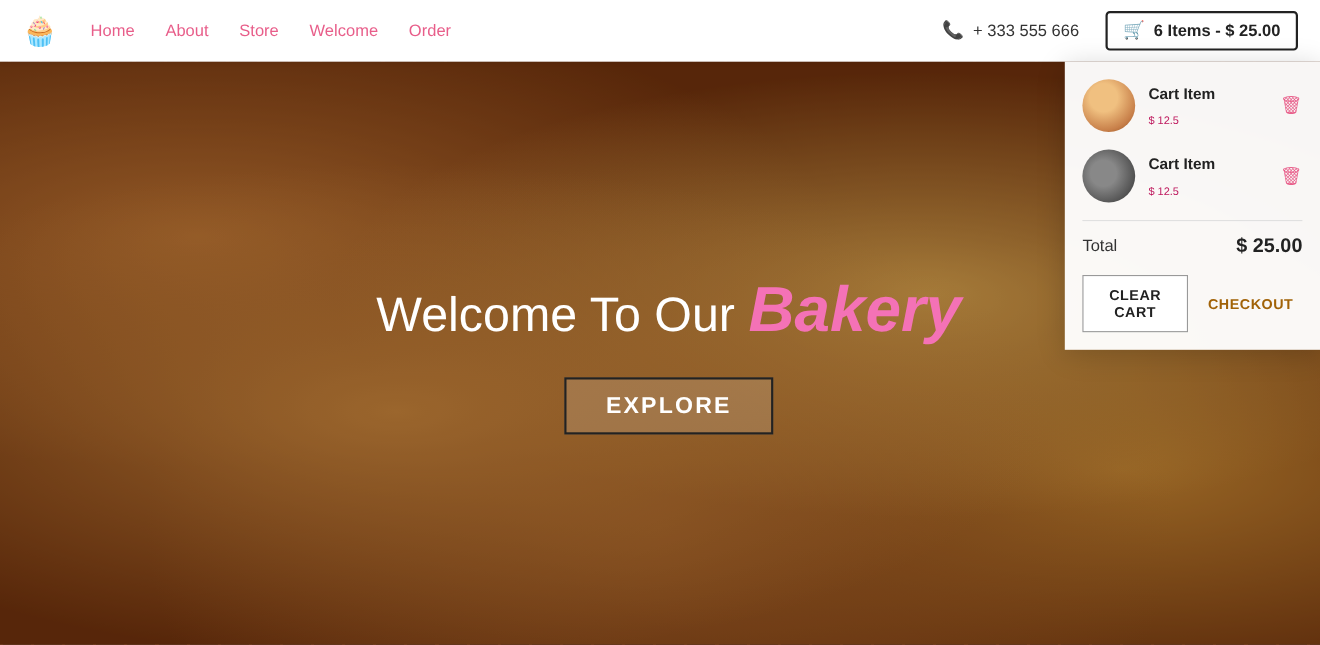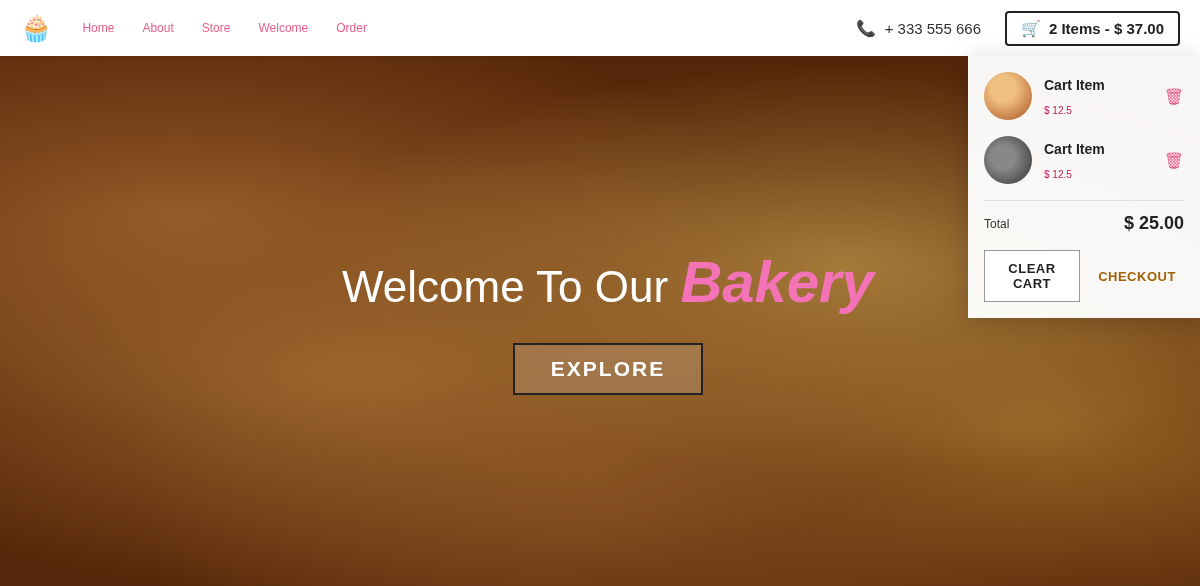--- a/index.html
+++ b/index.html
@@ -22,21 +22,21 @@
       margin-right: 30px;
     }
     .nav-links {
       display: flex;
       gap: 28px;
       flex: 1;
     }
     .nav-link {
       color: #e85e8a;
       text-decoration: none;
-      font-size: 12px;
+      font-size: 15px;
       font-weight: 500;
       cursor: pointer;
     }
     .nav-phone {
       display: flex;
       align-items: center;
       gap: 8px;
       color: #333;
       font-size: 15px;
       margin-right: 24px;
@@ -174,21 +174,21 @@
       border-top: 1px solid #e0e0e0;
       margin: 8px 0 12px;
     }
     .cart-total-row {
       display: flex;
       justify-content: space-between;
       align-items: center;
       margin-bottom: 16px;
     }
     .cart-total-label {
-      font-size: 12px;
+      font-size: 15px;
       color: #333;
       font-weight: 500;
     }
     .cart-total-value {
       font-size: 18px;
       font-weight: 700;
       color: #222;
     }
     .cart-actions {
       display: flex;
@@ -230,21 +230,21 @@
     <a class="nav-link">Store</a>
     <a class="nav-link">Welcome</a>
     <a class="nav-link">Order</a>
   </div>
   <div class="nav-phone">
     <span class="phone-icon">📞</span>
     <span>+ 333 555 666</span>
   </div>
   <button class="cart-btn">
     <span class="cart-icon">🛒</span>
-    <span>2 Items - $ 37.00</span>
+    <span>6 Items - $ 25.00</span>
   </button>
 </nav>
 
 <section class="hero">
   <div class="hero-bg"></div>
   <div class="hero-content">
     <h1 class="hero-title">
       <span>Welcome To Our</span>
       <span class="hero-title-pink">Bakery</span>
     </h1>

